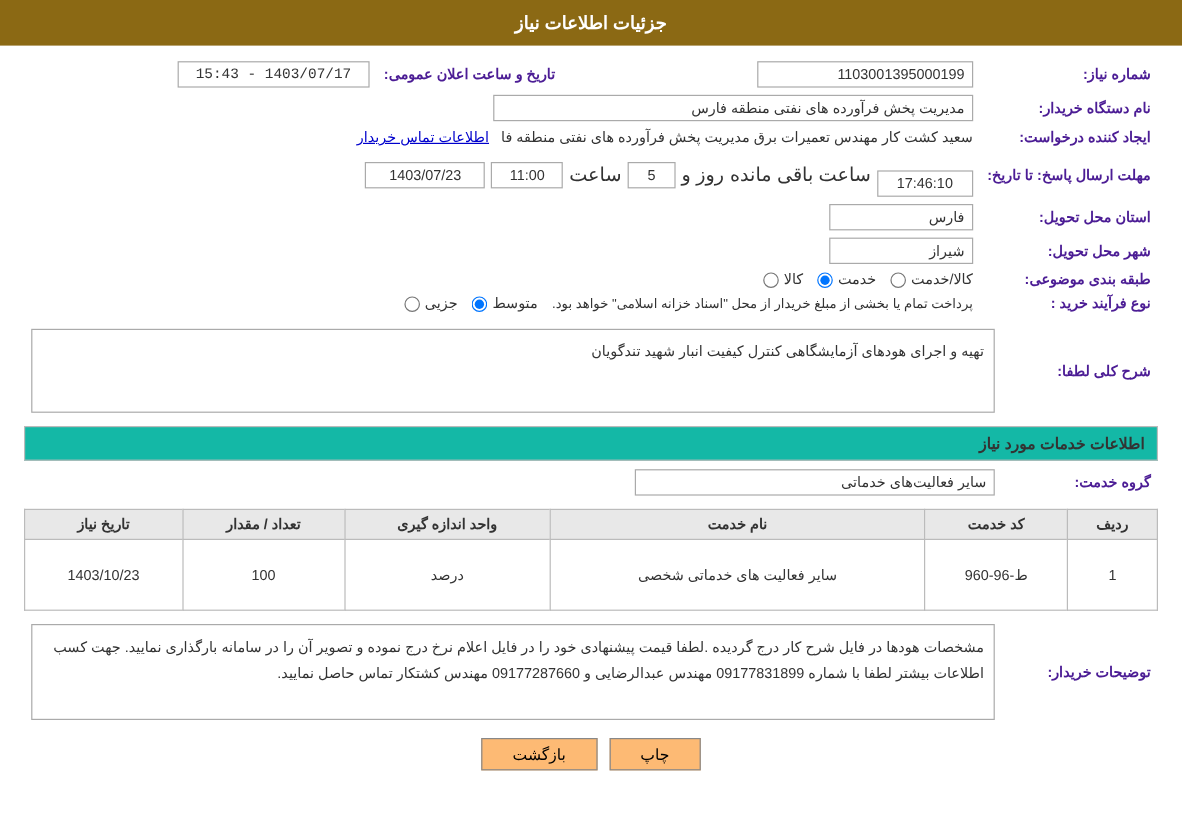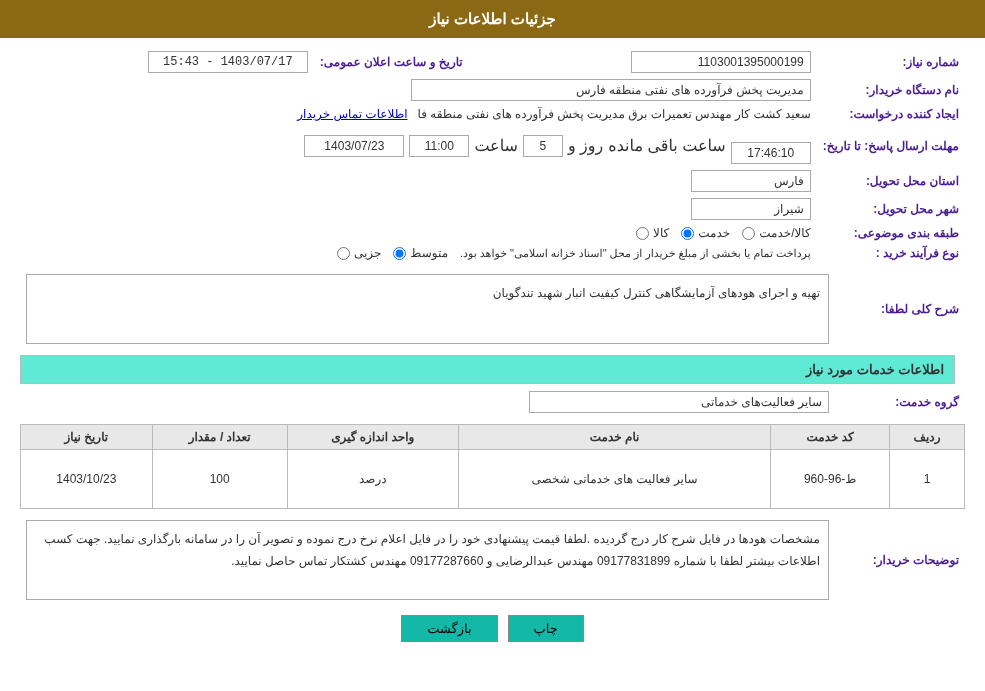--- a/index.html
+++ b/index.html
@@ -68,25 +68,25 @@
       align-items: center;
       gap: 12px;
       direction: rtl;
     }
     .radio-item {
       display: flex;
       align-items: center;
       gap: 4px;
     }
     .section-header {
-      background: #5eead4;
+      background: #14b8a6;
       padding: 6px 10px;
       font-weight: bold;
       font-size: 13px;
-      margin: 8px 10px 4px 0;
+      margin: 8px 0 4px 0;
       border: 1px solid #bbb;
       text-align: right;
     }
     .data-table {
       width: 100%;
       border-collapse: collapse;
       margin-bottom: 8px;
       font-size: 12px;
     }
     .data-table th {
@@ -115,21 +115,21 @@
     }
     .btn-group {
       display: flex;
       justify-content: center;
       gap: 10px;
       margin: 12px 0;
     }
     .btn {
       padding: 5px 25px;
       border: 1px solid #888;
-      background: #14b8a6;
+      background: #fdba74;
       cursor: pointer;
       font-size: 13px;
       font-family: Tahoma, Arial, sans-serif;
     }
     .inline-label {
       font-size: 16px;
       white-space: nowrap;
     }
     .time-row {
       display: flex;

